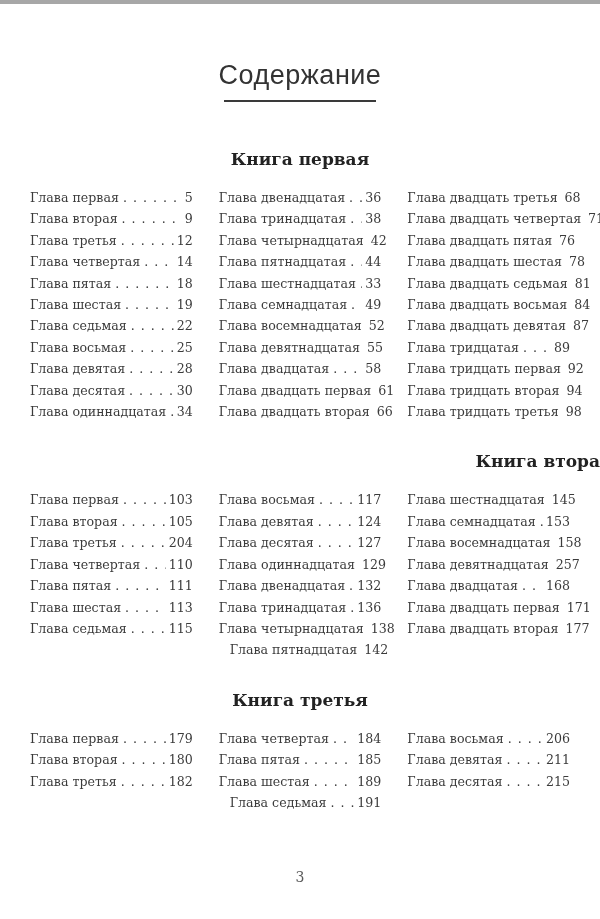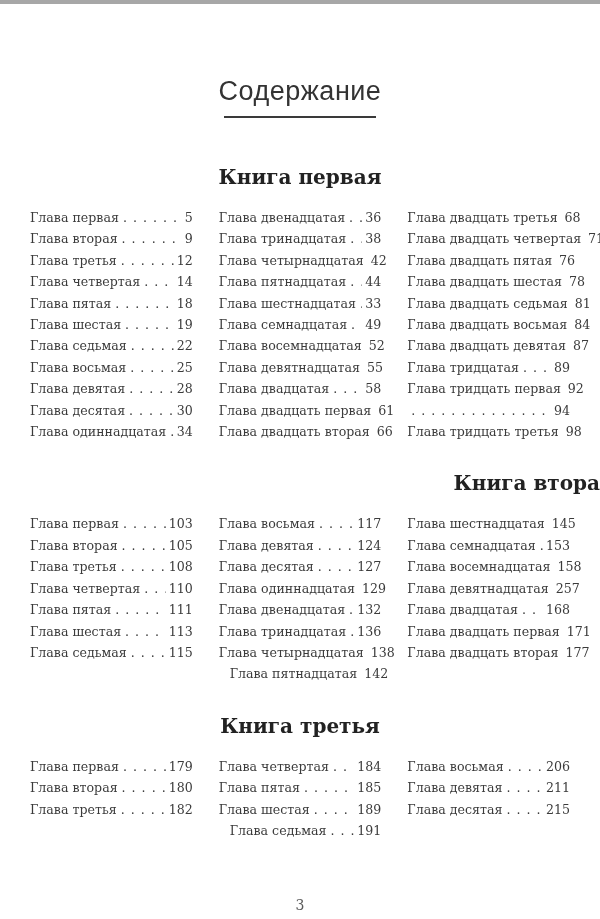--- a/index.html
+++ b/index.html
@@ -16,21 +16,21 @@
     color: #3b3b3b;
   }
   .top-edge {
     position: absolute;
     top: 0; left: 0;
     width: 100%;
     height: 4px;
     background: #a7a7a7;
   }
   .page-inner {
-    padding-top: 76px;
+    padding-top: 60px;
   }
   .toc-title {
     text-align: center;
     font-family: "Liberation Sans", sans-serif;
     font-weight: 400;
     font-size: 27px;
     color: #333333;
     margin: 0;
     letter-spacing: 0.5px;
   }
@@ -41,21 +41,21 @@
     border-bottom: 2px solid #3a3a3a;
     margin: 9px auto 0 auto;
   }
   .section {
     margin-top: 0;
   }
   .section-heading {
     text-align: center;
     font-family: "DejaVu Serif", serif;
     font-weight: 600;
-    font-size: 20px;
+    font-size: 17px;
     color: #222222;
     margin: 0 0 18px 0;
   }
   .section-1 .section-heading { margin-top: 47px; }
   .section-2 .section-heading { margin-top: 29px; text-align: right; }
   .section-3 .section-heading { margin-top: 29px; }
   .cols {
     width: 540px;
     margin: 0 auto;
     display: flex;
@@ -261,20 +261,21 @@
               <span class="lbl">Глава тридцатая</span>
               <span class="dots"></span>
               <span class="pg">89</span>
             </div>
             <div class="entry">
               <span class="lbl">Глава тридцать первая</span>
               <span class="dots"></span>
               <span class="pg">92</span>
             </div>
             <div class="entry">
+              <span class="lbl">Глава тридцать вторая</span>
               <span class="dots"></span>
               <span class="pg">94</span>
             </div>
             <div class="entry">
               <span class="lbl">Глава тридцать третья</span>
               <span class="dots"></span>
               <span class="pg">98</span>
             </div>
           </div>
         </div>
@@ -289,21 +290,21 @@
               <span class="pg">103</span>
             </div>
             <div class="entry">
               <span class="lbl">Глава вторая</span>
               <span class="dots"></span>
               <span class="pg">105</span>
             </div>
             <div class="entry">
               <span class="lbl">Глава третья</span>
               <span class="dots"></span>
-              <span class="pg">108</span>
+              <span class="pg">204</span>
             </div>
             <div class="entry">
               <span class="lbl">Глава четвертая</span>
               <span class="dots"></span>
               <span class="pg">110</span>
             </div>
             <div class="entry">
               <span class="lbl">Глава пятая</span>
               <span class="dots"></span>
               <span class="pg">111</span>

